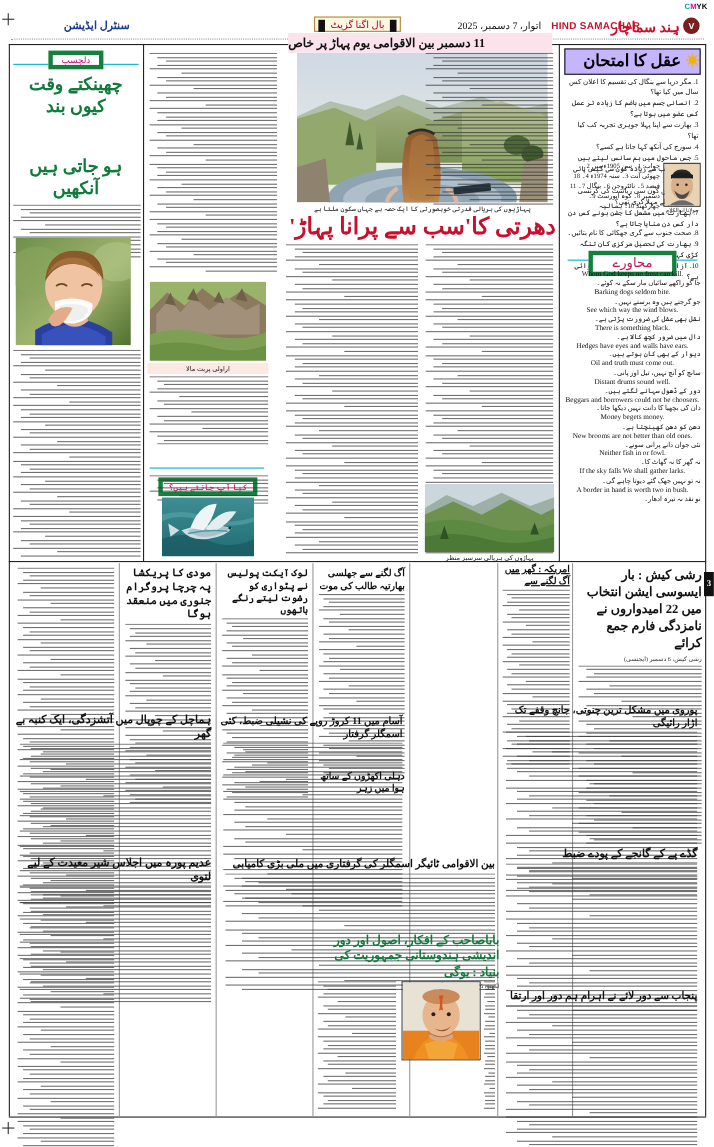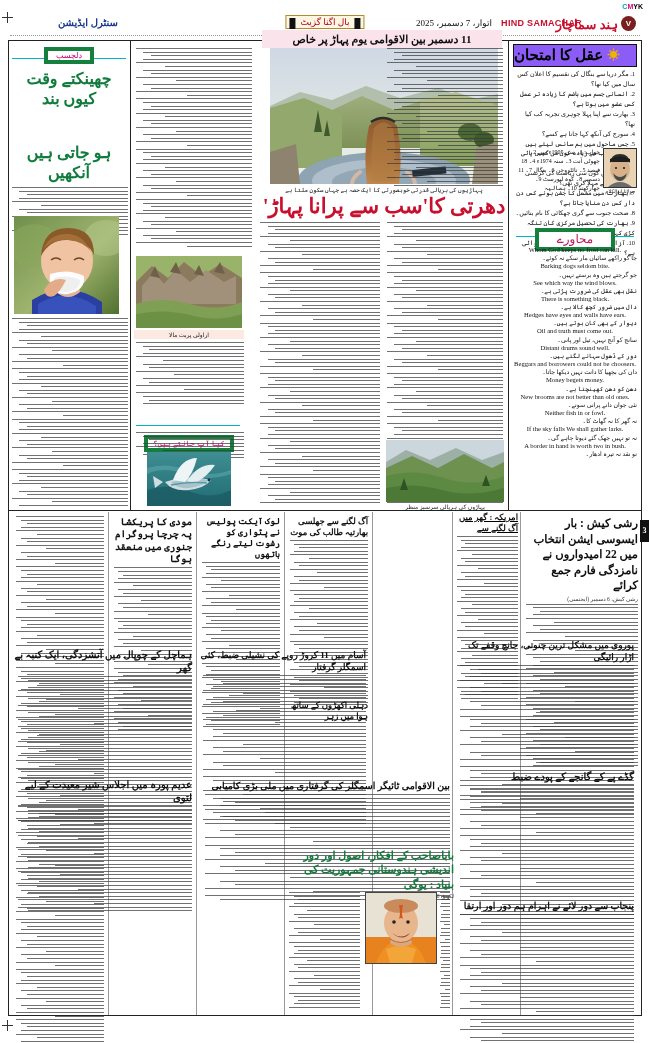--- a/index.html
+++ b/index.html
@@ -61,22 +61,22 @@
   .tagbar { position:absolute; height:1px; background:#00b3c6; }
   .hl-red { color:#c8102e; font-weight:bold; direction:rtl; text-align:center; }
   .hl-green{ color:#107b3c; font-weight:bold; direction:rtl; text-align:center; }
 
   
   .photo { position:absolute; overflow:hidden; }
   .cap { position:absolute; font-size:6px; direction:rtl; text-align:center;
          color:#222; width:100%; }
 
   
-  .qbox-title { border:1.5px solid #111; text-align:left; direction:rtl;
-                font-weight:bold; font-size:15px; padding:1px 0; background:#8b5cf6; }
+  .qbox-title { border:1.5px solid #111; text-align:right; direction:rtl;
+                font-weight:bold; font-size:15px; padding:1px 0; background:#c4b5fd; }
   .qline { font-size:6.4px; direction:rtl; text-align:right; line-height:1.55;
            color:#111; }
   .prov-en { font-size:6.6px; text-align:center; color:#111; line-height:1.25;
              font-family:"Liberation Serif",serif; }
   .prov-ur { font-size:6.2px; text-align:right; direction:rtl; color:#111;
              line-height:1.3; }
 
   .subhead { direction:rtl; font-weight:bold; color:#111; text-align:right; }
 </style>
 </head>
@@ -218,21 +218,21 @@
       <div class="ul s10"></div>
       <div class="ul s7"></div>
       <div class="ul s9"></div>
       <div class="ul s8"></div>
       <div class="ul s10"></div>
       <div class="ul s6"></div>
       <div class="ul s9"></div>
     </div>
 
   <div style="position:absolute; left:262px; top:30px; width:240px; height:18px;
-              background:#fbe3ec; display:flex; align-items:center; justify-content:center;">
+              background:#fbe3ec; display:flex; align-items:center; ">
     <span style="font-size:11px; direction:rtl; font-weight:bold; color:#111;">11 دسمبر بین الاقوامی یوم پہاڑ پر خاص</span>
   </div>
 
   <div class="photo" style="left:270px; top:48px; width:228px; height:136px;">
     <svg width="228" height="136" viewBox="0 0 228 136" preserveAspectRatio="none">
       <defs>
         <linearGradient id="sky" x1="0" y1="0" x2="0" y2="1">
           <stop offset="0%" stop-color="#cfd9e4"></stop>
             <stop offset="100%" stop-color="#eef0e6"></stop>
         </linearGradient>

